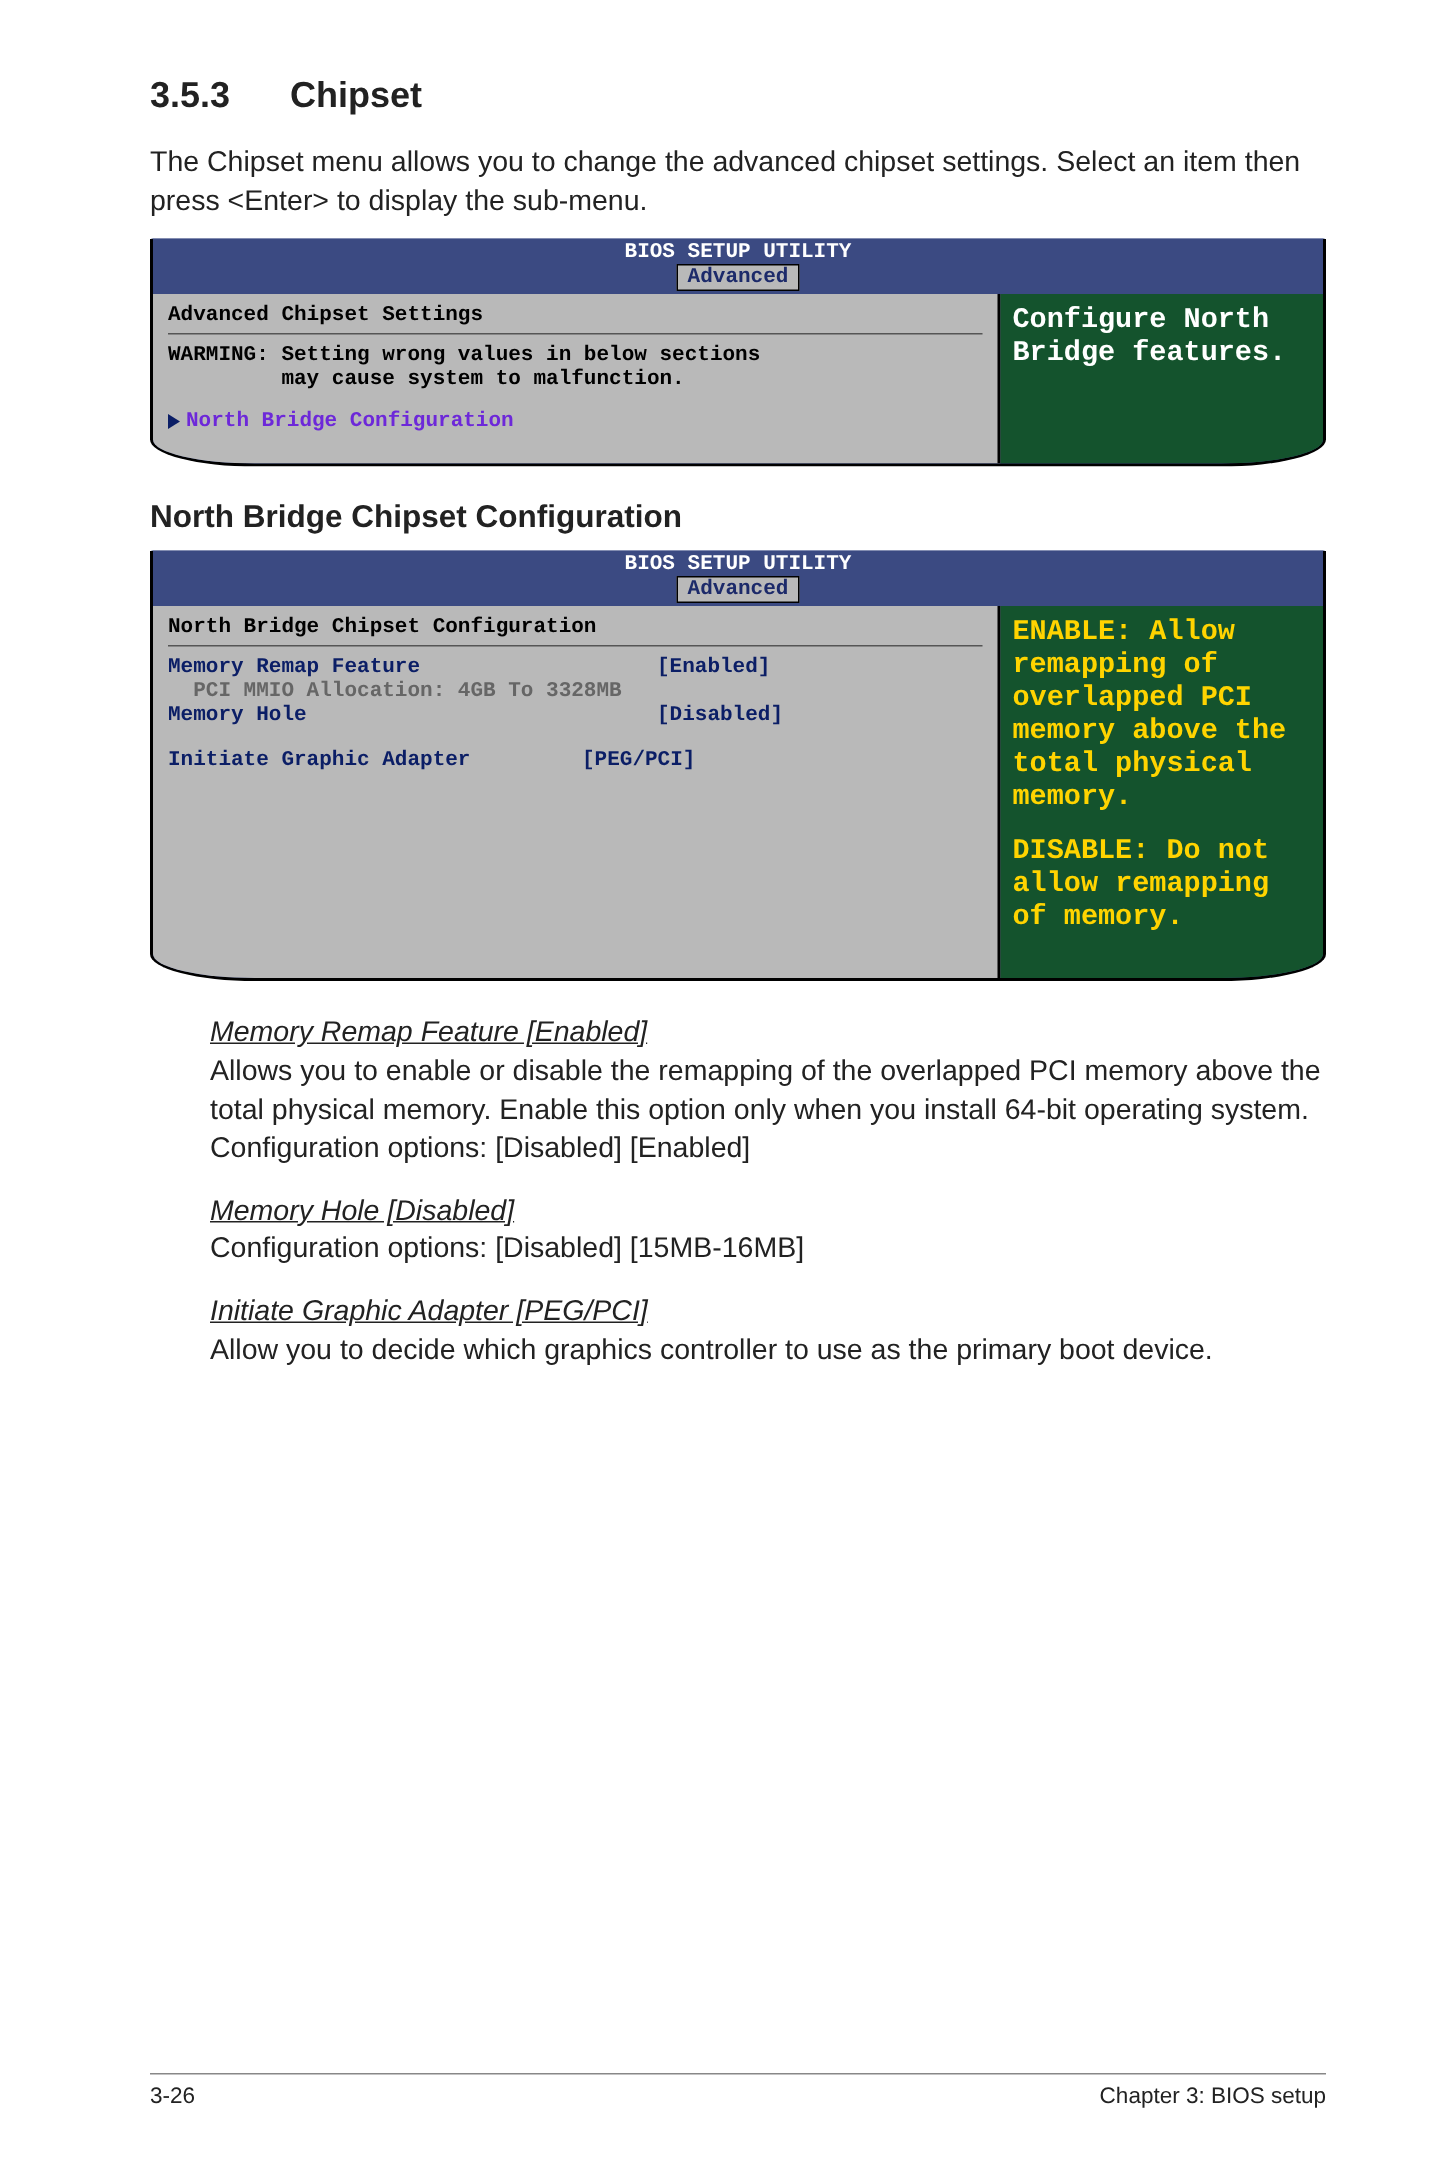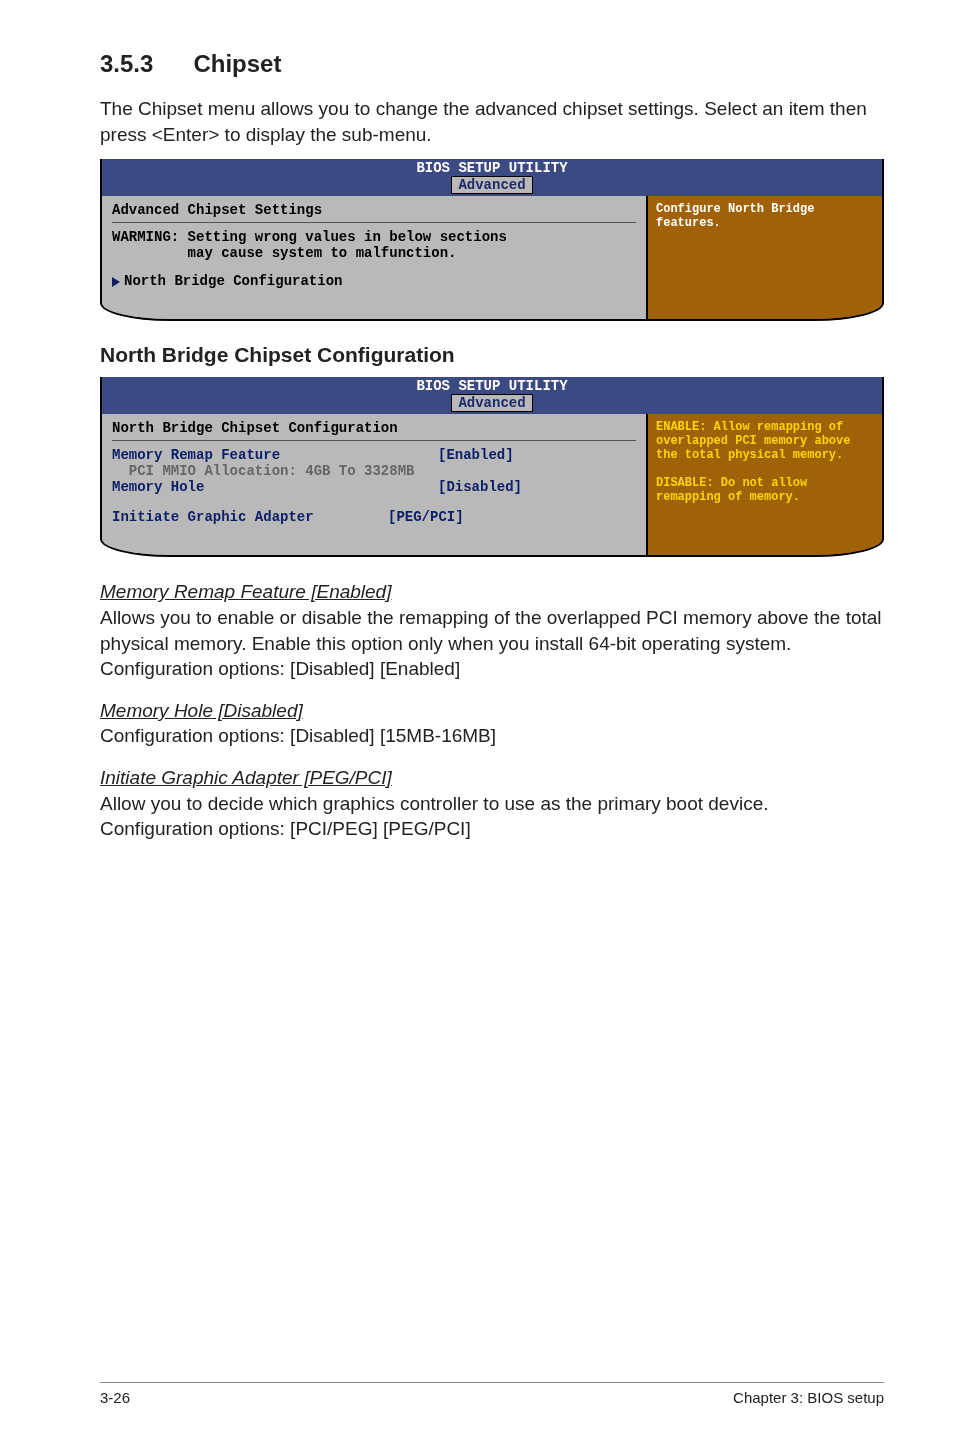--- a/index.html
+++ b/index.html
@@ -51,53 +51,53 @@
     padding: 0 6px;
     margin-bottom: 2px;
     border: 1px solid #000;
   }
   .bios-body {
     display: flex;
   }
   .bios-left {
     flex: 1;
     background: #b9b9b9;
-    padding: 6px 10px 30px 10px;
+    padding: 6px 10px 20px 10px;
     font-family: "Courier New", monospace;
     font-weight: bold;
     font-size: 14px;
     color: #0b1e66;
     border-right: 2px solid #000;
   }
   .bios-right {
-    width: 234px;
-    background: #a16207;
+    width: 215px;
+    background: #14532d;
     padding: 6px 8px 30px 8px;
     font-family: "Courier New", monospace;
     font-weight: bold;
-    font-size: 12px;
+    font-size: 19px;
     color: #fff;
   }
   .bios-left .title-line {
     color: #000;
     margin-bottom: 4px;
   }
   .bios-left hr {
     border: none;
     border-top: 1px solid #555;
     margin-bottom: 6px;
   }
   .bios-left .warn {
     color: #000;
     display: block;
     margin-bottom: 12px;
     white-space: pre;
   }
   .bios-left .nav-item {
-    color: #000000;
+    color: #6d28d9;
   }
   .bios-left .triangle {
     display: inline-block;
     width: 0; height: 0;
     border-top: 5px solid transparent;
     border-bottom: 5px solid transparent;
     border-left: 8px solid #0b1e66;
     margin-right: 4px;
     vertical-align: middle;
   }
@@ -111,20 +111,21 @@
     display: flex;
     color: #0b1e66;
     gap: 36px;
   }
   .bios-left .kv .k { width: 290px; }
   .bios-left .pci-line {
     color: #666;
     white-space: pre;
   }
   .entry {
+    margin-left: 40px;
     margin-bottom: 16px;
     font-size: 19px;
     line-height: 1.35;
   }
   .entry .etitle {
     text-decoration: underline;
     font-style: italic;
   }
   .footer {
     position: absolute;
@@ -212,19 +213,18 @@
 </div>
 
 <div class="entry">
   <div class="etitle">Memory Hole [Disabled]</div>
   <div>Configuration options: [Disabled] [15MB-16MB]</div>
 </div>
 
 <div class="entry">
   <div class="etitle">Initiate Graphic Adapter [PEG/PCI]</div>
   <div>Allow you to decide which graphics controller to use as the primary boot device.</div>
-  <div>Configuration options: [PCI/PEG] [PEG/PCI]</div>
 </div>
 
 <div class="footer">
   <span>3-26</span>
   <span>Chapter 3: BIOS setup</span>
 </div>
 
 </body></html>

